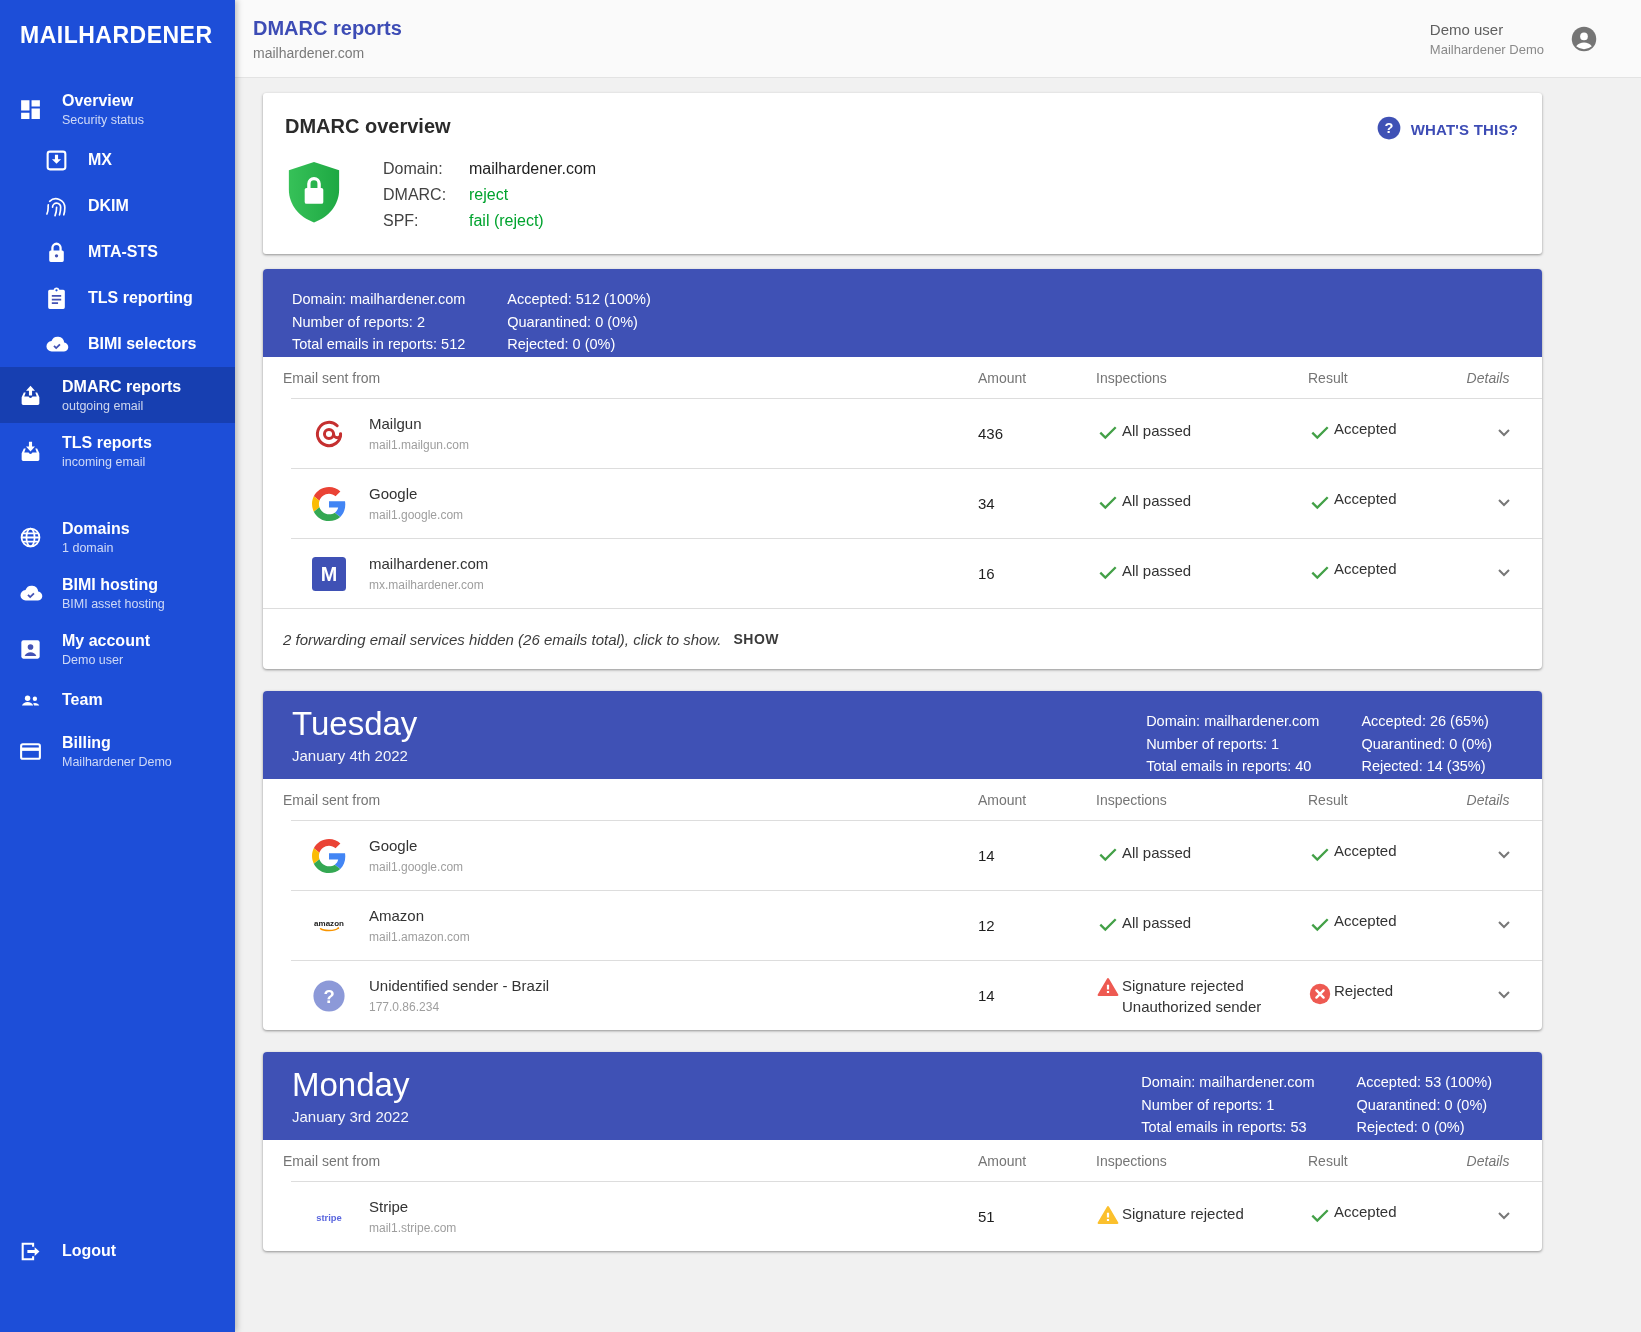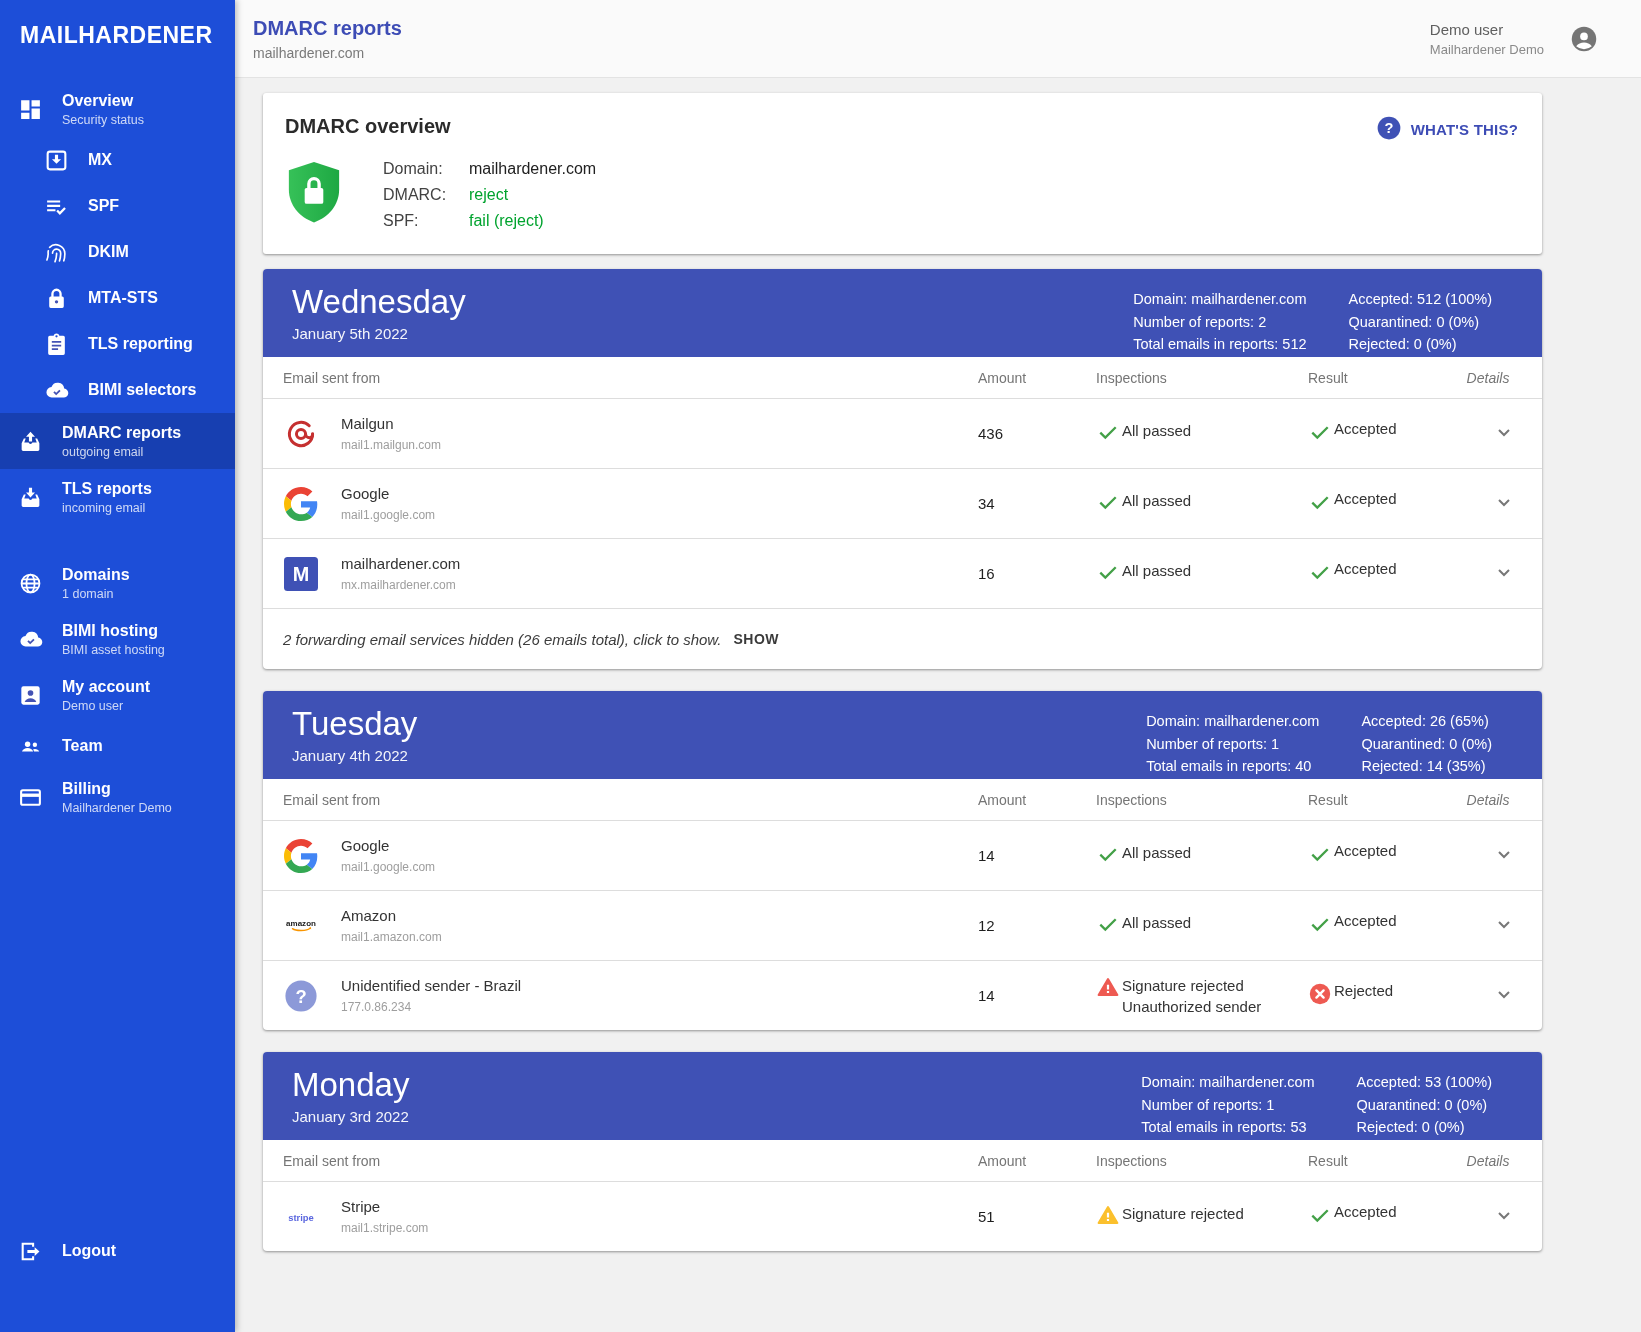--- a/index.html
+++ b/index.html
@@ -54,21 +54,21 @@
   .day-card { margin-bottom:22px; border-radius:4px; overflow:hidden; }
   .day-header { background:#3f51b5; color:#fff; display:flex; justify-content:space-between; height:88px; padding:13px 50px 13px 29px; }
   .day-name { font-size:33px; font-weight:400; line-height:40px; }
   .day-date { font-size:15px; margin-top:3px; color:rgba(255,255,255,.94); }
   .day-stats { display:flex; gap:42px; font-size:14.5px; line-height:22.5px; padding-top:6px; }
   .stats-col div { white-space:nowrap; }
 
   .t-row { display:grid; grid-template-columns:1fr 118px 212px 150px 60px; align-items:center; padding:0 24px 0 20px; }
   .t-head { height:41px; color:#757575; font-size:14px; }
   .t-head .col-details { text-align:center;font-style:italic; }
-  .t-body-row { height:70px; border-top:1px solid #ddd; }
+  .t-body-row { height:70px; border-top:1px solid #ddd;margin-left:28px; }
   .sender-cell { display:flex; align-items:center; gap:22px; }
   .brand-icon { width:36px; height:36px; flex:none; display:flex; align-items:center; justify-content:center; }
   .brand-icon svg { width:34px; height:34px; }
   .sender-name { font-size:15px; color:#333; }
   .sender-domain { font-size:12px; color:#9e9e9e; margin-top:6px; }
   .amount { font-size:15px; color:#1f1f1f; }
   .iconline { display:flex; align-items:flex-start; gap:2px; font-size:15px; color:#333; }
   .iconline svg { width:24px; height:24px; flex:none; }
   .insp-lines div { line-height:21px; }
   .details-cell { display:flex; justify-content:flex-end; }
@@ -102,32 +102,20 @@
             <path fill="currentColor" d="M12 15.2 7.6 10.8h2.9V6.4h3v4.4h2.9z"></path>
           </svg>
         </span>
     <span class="nav-text">
       <span class="nav-label">MX</span>
 
     </span>
   </div>
       <div class="nav-item indent">
     <span class="nav-icon">
-          <svg viewBox="0 0 24 24" fill="currentColor">
-            <path d="M3 6.2h12.5v2H3zM3 10.4h12.5v2H3zM3 14.6h8v2H3z"></path>
-            <path fill="none" stroke="currentColor" stroke-width="2.2" d="m12.6 15.9 2.6 2.6 5-5"></path>
-          </svg>
-        </span>
-    <span class="nav-text">
-      <span class="nav-label">SPF</span>
-
-    </span>
-  </div>
-      <div class="nav-item indent">
-    <span class="nav-icon">
           <svg viewBox="0 0 24 24" fill="none" stroke="currentColor" stroke-width="1.6" stroke-linecap="round">
             <path d="M5.4 7A8.6 8.6 0 0 1 20 13c0 2.5-.3 4.9-1 7"></path>
             <path d="M4.1 10.4a8.6 8.6 0 0 0-.1 2.6c0 2.3-.4 4.4-1.2 6.2"></path>
             <path d="M8.2 12.6a3.9 3.9 0 0 1 7.8.2c0 2.6-.4 5-1.1 7.2"></path>
             <path d="M12.1 12.8c0 2.9-.5 5.6-1.5 8"></path>
           </svg>
         </span>
     <span class="nav-text">
       <span class="nav-label">DKIM</span>
 
@@ -338,24 +326,20 @@
     <span class="kv-label">SPF:</span>
     <span class="kv-value green">fail (reject)</span>
   </div>
           </div>
       </div>
     </section>
 
     <div>
         <section class="card day-card">
     <header class="day-header">
-      <div>
-        <h2 class="day-name">Wednesday</h2>
-        <div class="day-date">January 5th 2022</div>
-      </div>
       <div class="day-stats">
         <div class="stats-col stats-left">
                 <div>Domain: mailhardener.com</div>
                 <div>Number of reports: 2</div>
                 <div>Total emails in reports: 512</div>
               </div>
         <div class="stats-col stats-right">
                 <div>Accepted: 512 (100%)</div>
                 <div>Quarantined: 0 (0%)</div>
                 <div>Rejected: 0 (0%)</div>

